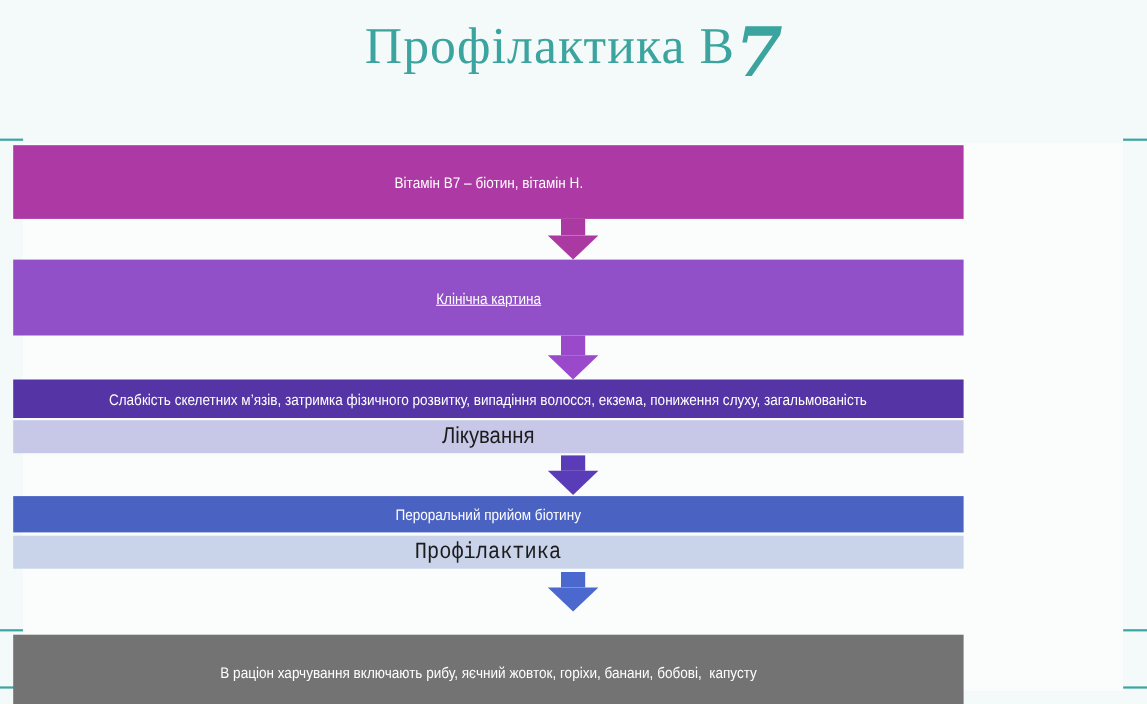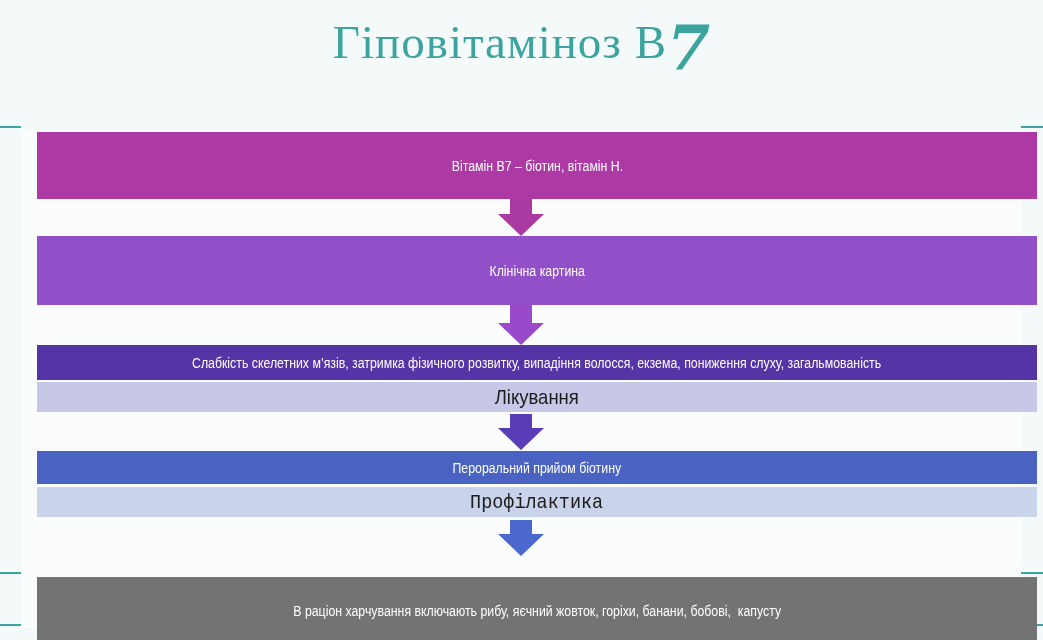--- a/index.html
+++ b/index.html
@@ -20,21 +20,21 @@
   }
   
   .rule { position:absolute; height:2px; }
   .rule.l { left:0; width:21px; }
   .rule.r { left:1021px; width:22px; }
   .y-top { top:126px; } .y-mid { top:572px; } .y-bot { top:624px; }
   
   .content-bg { position:absolute; left:21px; top:130px; width:1000px; height:498px; }
   
   .bar {
-    position:absolute; left:37px; width:1000px;
+    position:absolute; left:12px; width:864px;
     display:flex; align-items:center; justify-content:center; text-align:center;
   }
   .bar .txt { display:inline-block; transform:scaleX(.88); white-space:pre; }
   .b1 { top:132px; height:67px; font-size:14px; }
   .b2 { top:236px; height:69px; font-size:14px; }
   .b3 { top:345px; height:35px; font-size:14px; }
   .band1 { top:382px; height:30px; font-size:21px; }
   .b4 { top:451px; height:33px; font-size:14px; }
   .band2 { top:487px; height:30px; font-size:21px; }
   .b5 { top:557px; height:68px; font-size:14px; }
@@ -52,41 +52,41 @@
   .a1 { top:199px; } .a1 .stem { height:15px; }
   .a2 { top:305px; } .a2 .stem { height:18px; }
   .a3 { top:414px; } .a3 .stem { height:14px; }
   .a4 { top:520px; } .a4 .stem { height:14px; }
 </style>
 </head>
 <body>
 
 <div class="slide" style="background: rgb(243, 250, 249);">
 
-  <h1 class="title" style="color: rgb(59, 164, 159);"><span>Гіповітаміноз В</span><span class="num">7</span></h1>
+  <h1 class="title" style="color: rgb(59, 164, 159);"><span>Профілактика В</span><span class="num">7</span></h1>
 
   <div class="rule l y-top" style="background: rgb(59, 166, 161);"></div>
   <div class="rule r y-top" style="background: rgb(59, 166, 161);"></div>
   <div class="rule l y-mid" style="background: rgb(59, 166, 161);"></div>
   <div class="rule r y-mid" style="background: rgb(59, 166, 161);"></div>
   <div class="rule l y-bot" style="background: rgb(59, 166, 161);"></div>
   <div class="rule r y-bot" style="background: rgb(59, 166, 161);"></div>
 
   <div class="content-bg" style="background: rgb(251, 253, 253);"></div>
 
   <div class="bar b1" style="background: rgb(173, 58, 164); color: rgb(255, 255, 255);">
     <span class="txt">Вітамін В7 – біотин, вітамін Н.</span>
   </div>
 
   <div class="arrow a1">
     <div class="stem" style="background: rgb(170, 57, 162);"></div>
     <div class="head" style="border-top-color: rgb(170, 57, 162);"></div>
   </div>
 
-  <div class="bar b2" style="background: rgb(145, 80, 199); color: rgb(255, 255, 255);">
+  <div class="bar b2" style="background: rgb(145, 80, 199); color: rgb(255, 255, 255); text-decoration: underline;">
     <span class="txt">Клінічна картина</span>
   </div>
 
   <div class="arrow a2">
     <div class="stem" style="background: rgb(154, 73, 202);"></div>
     <div class="head" style="border-top-color: rgb(154, 73, 202);"></div>
   </div>
 
   <div class="bar band1" style="background: rgb(199, 200, 231); color: rgb(28, 28, 28);">
     <span class="txt">Лікування</span>

